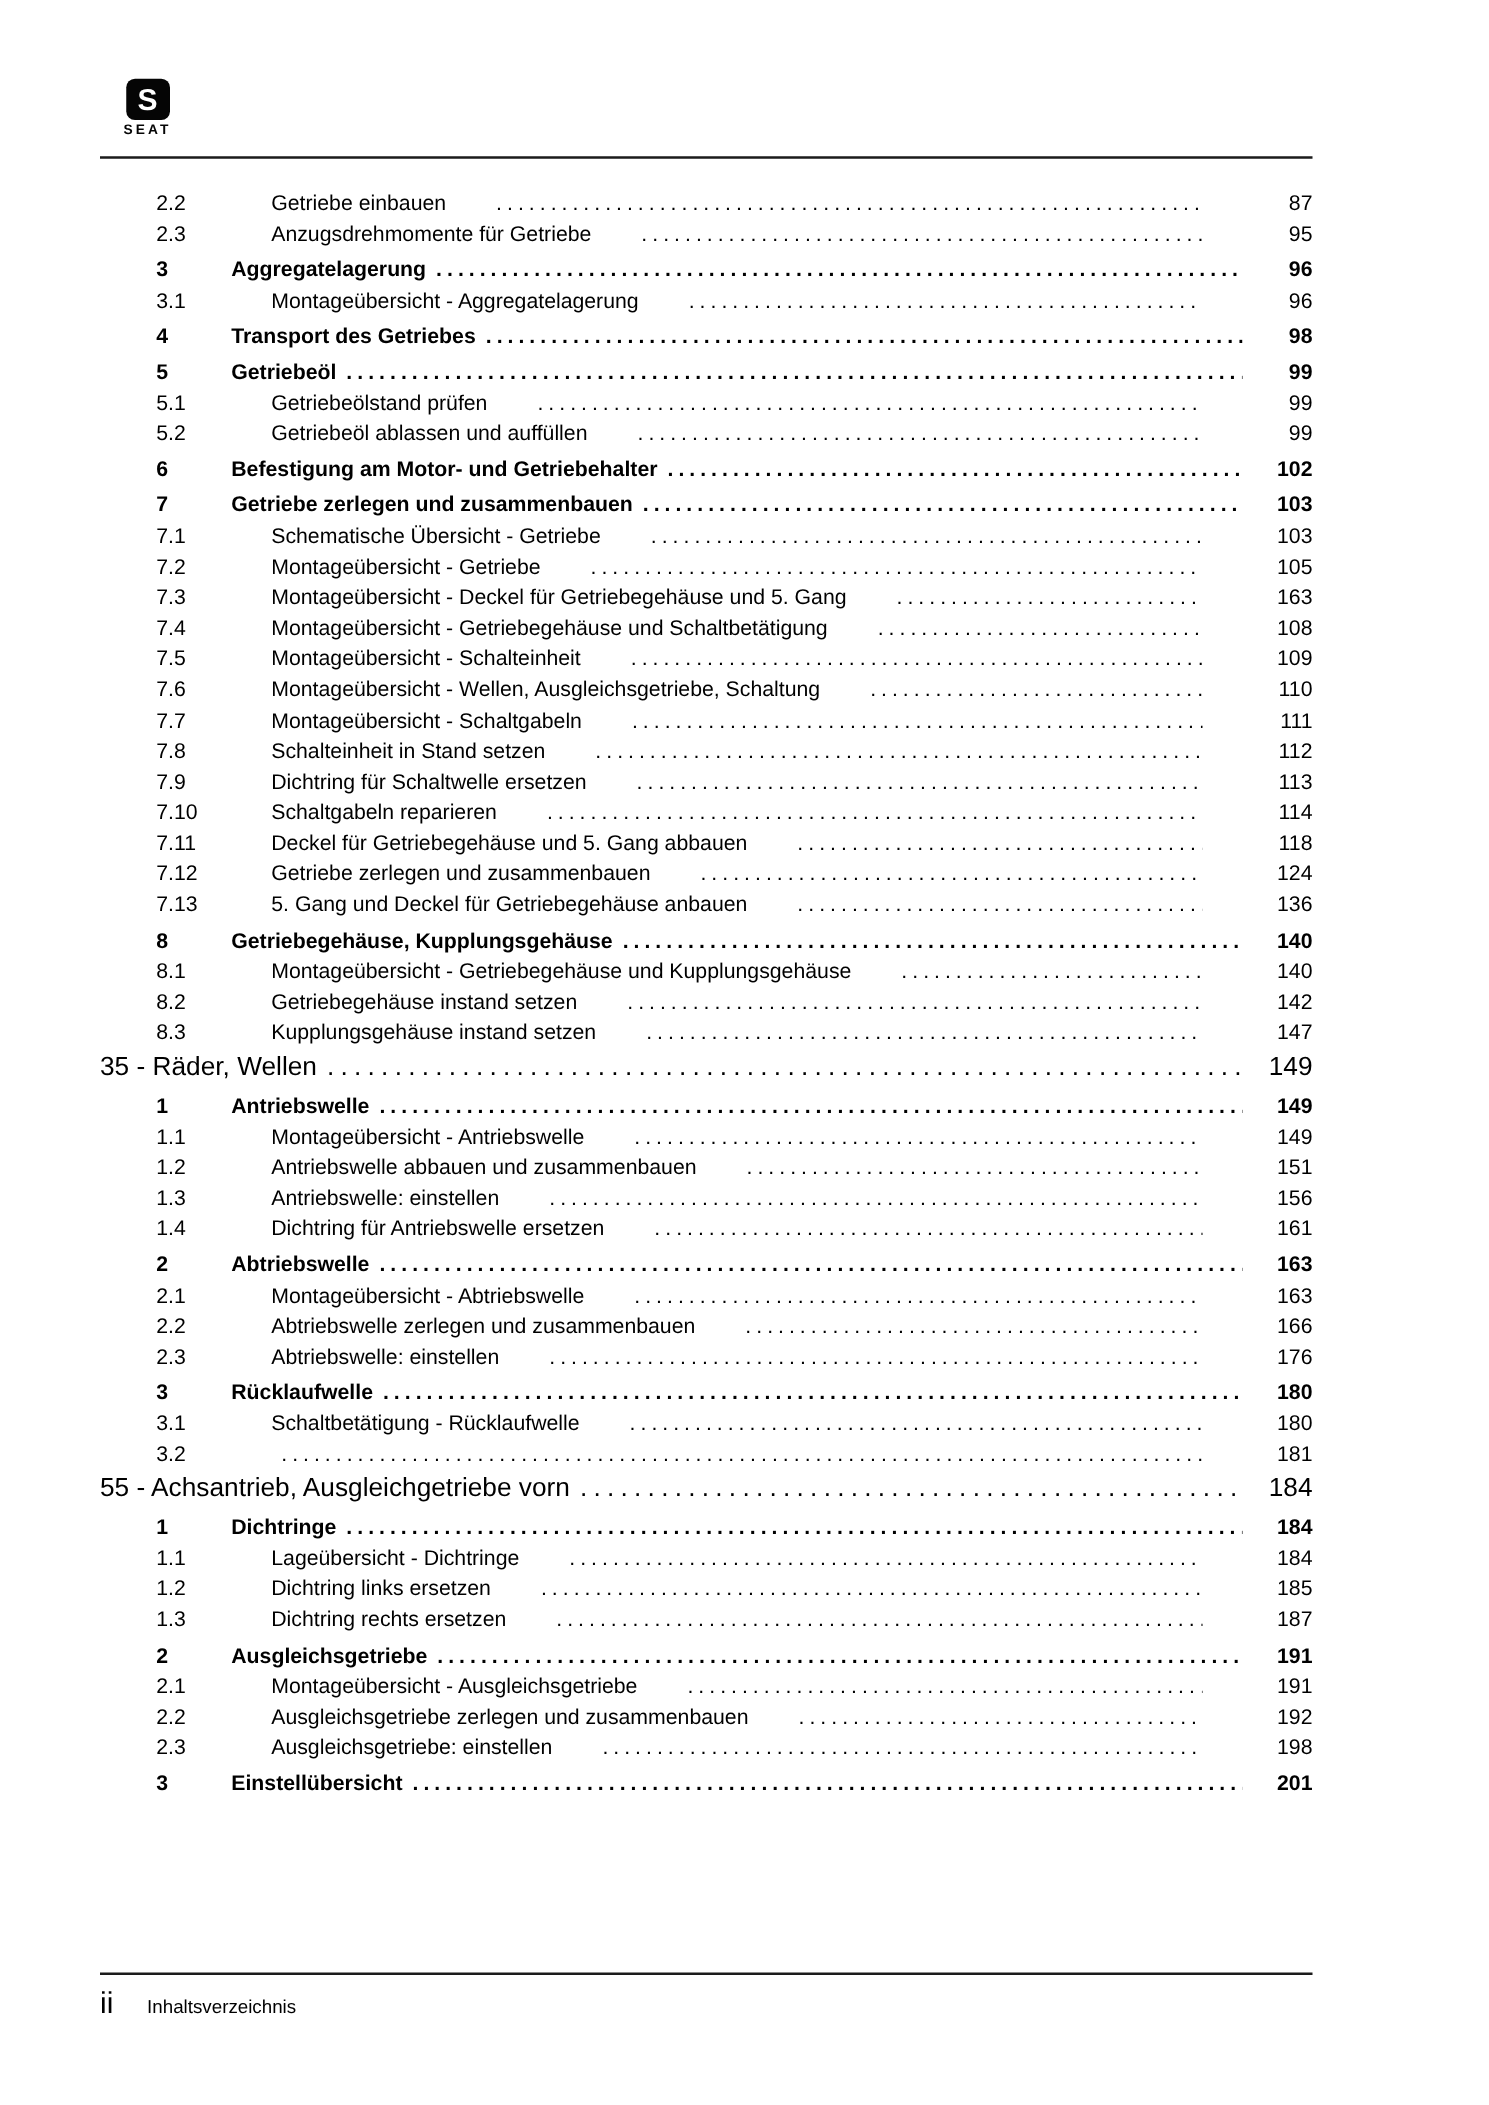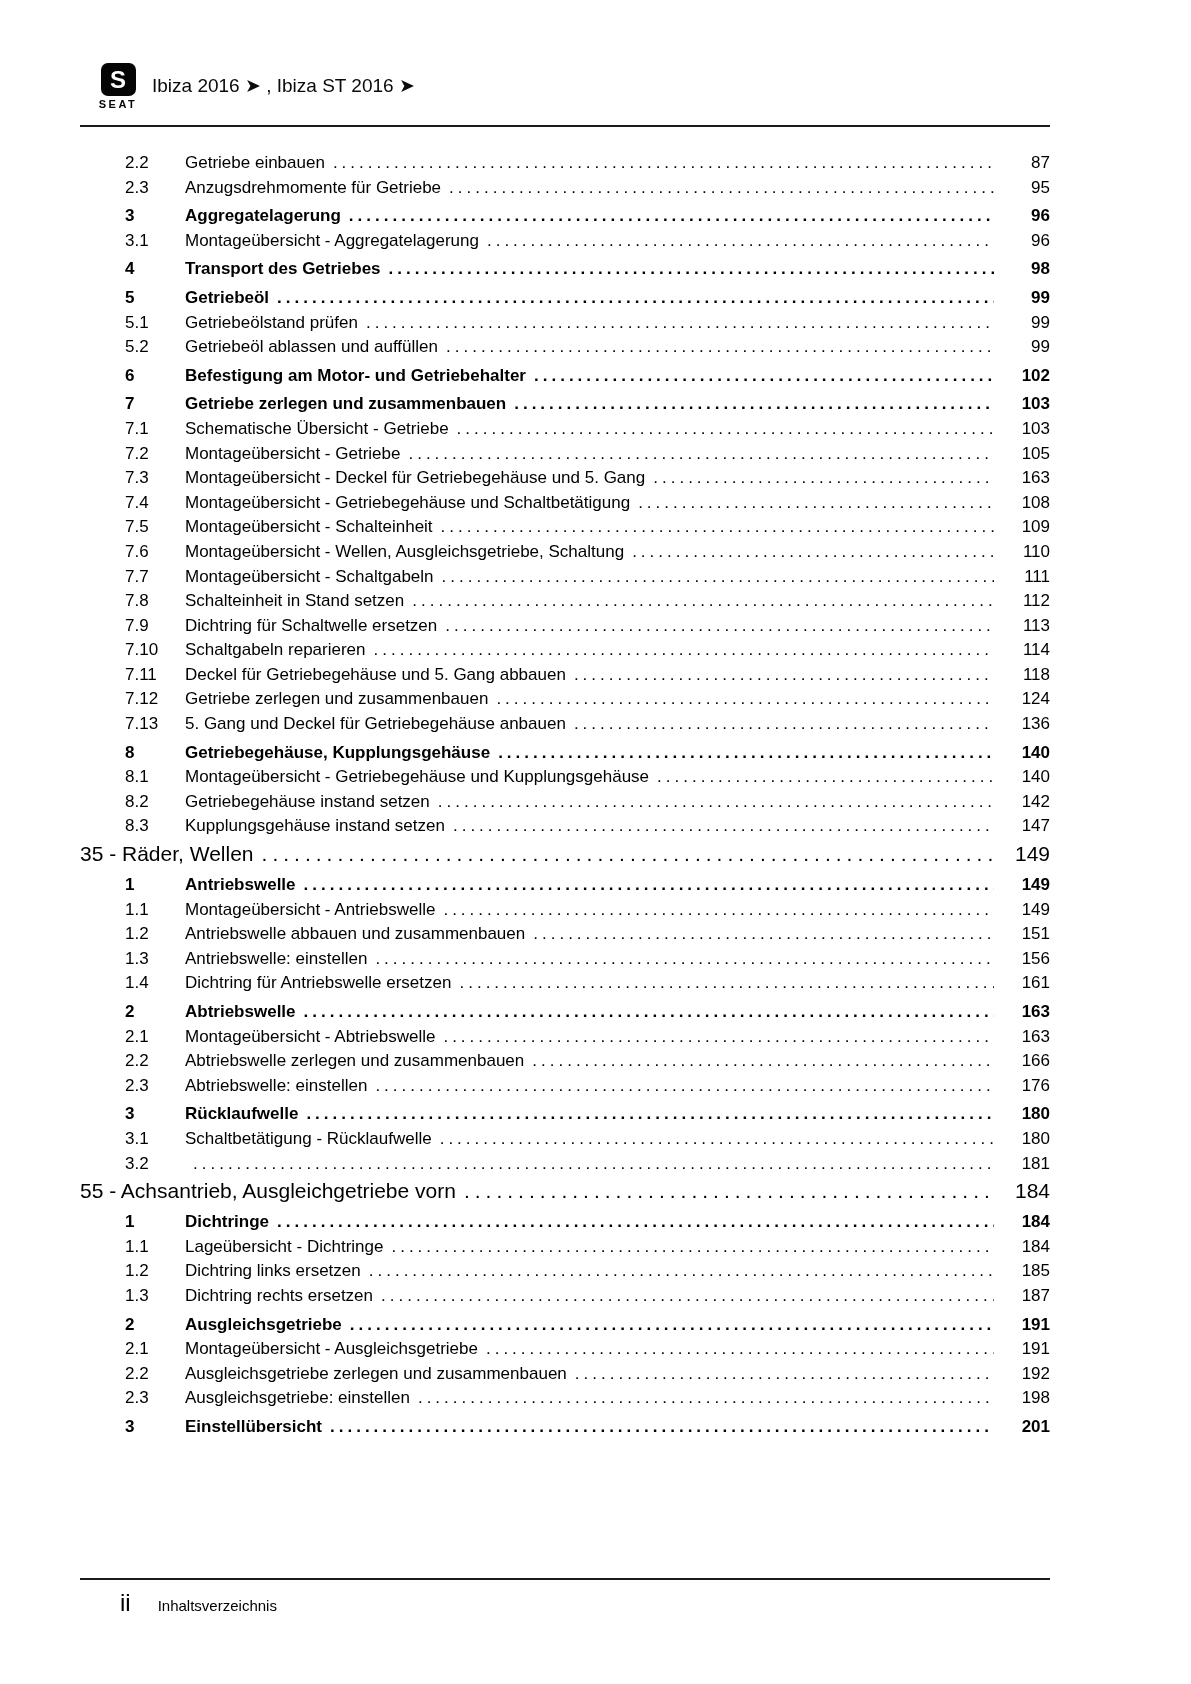--- a/index.html
+++ b/index.html
@@ -42,51 +42,50 @@
     line-height:24.6px;white-space:nowrap;
   }
   .row .num{flex:0 0 60px;}
   .row .title{flex:0 0 auto;}
   .row .leader{
     flex:1 1 auto;overflow:hidden;
     letter-spacing:4px;margin:0 2px 0 8px;
     white-space:nowrap;
   }
   .row .pg{flex:0 0 54px;text-align:right;}
-  .row.sub{padding-left:45px;}
+  .row.sub{padding-left:45px;gap:32px;}
   .row.section{padding-left:45px;font-weight:700;margin-top:4px;}
   .row.chapter{
     font-size:21px;line-height:30px;
     margin-bottom:3px;
   }
   .row.chapter .leader{letter-spacing:5px;}
   
   .footer{
     position:absolute;left:80px;right:141px;top:1589px;
-    display:flex;align-items:baseline;margin-left:40px;
+    display:flex;align-items:baseline;
   }
   .footer .roman{font-size:24px;}
   .footer .footer-title{font-size:15px;margin-left:27px;}
 </style>
 </head>
 <body>
 
 <div class="page">
 
   <div class="logo">
     <div class="logo-box">
       <svg width="24" height="26" viewBox="0 0 24 26" aria-hidden="true">
         <text x="12" y="21" text-anchor="middle" font-family="Liberation Sans, sans-serif" font-weight="700" font-size="24" fill="#ffffff">S</text>
       </svg>
     </div>
     <div class="logo-word">SEAT</div>
   </div>
 
   <div class="header-text">
-    <div>Ibiza 2016 ➤ , Ibiza ST 2016 ➤</div>
   </div>
 
   <div class="rule header-rule"></div>
 
   <main class="toc" id="toc">
       <div class="row sub">
     <span class="num">2.2</span>
     <span class="title">Getriebe einbauen</span>
     <span class="leader">........................................................................................................................................................................................................</span>
     <span class="pg">87</span>

